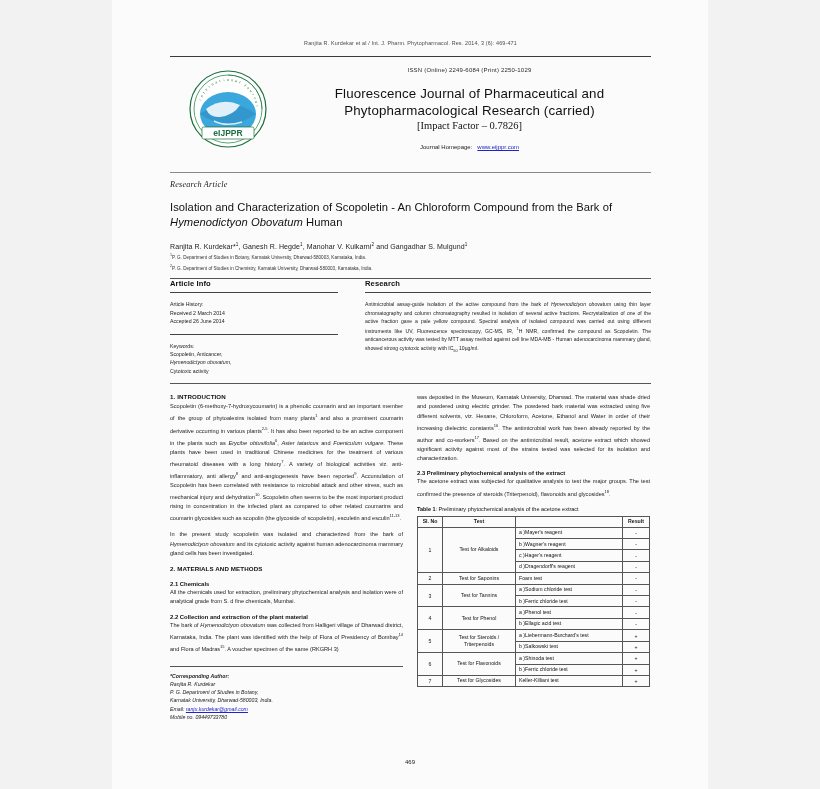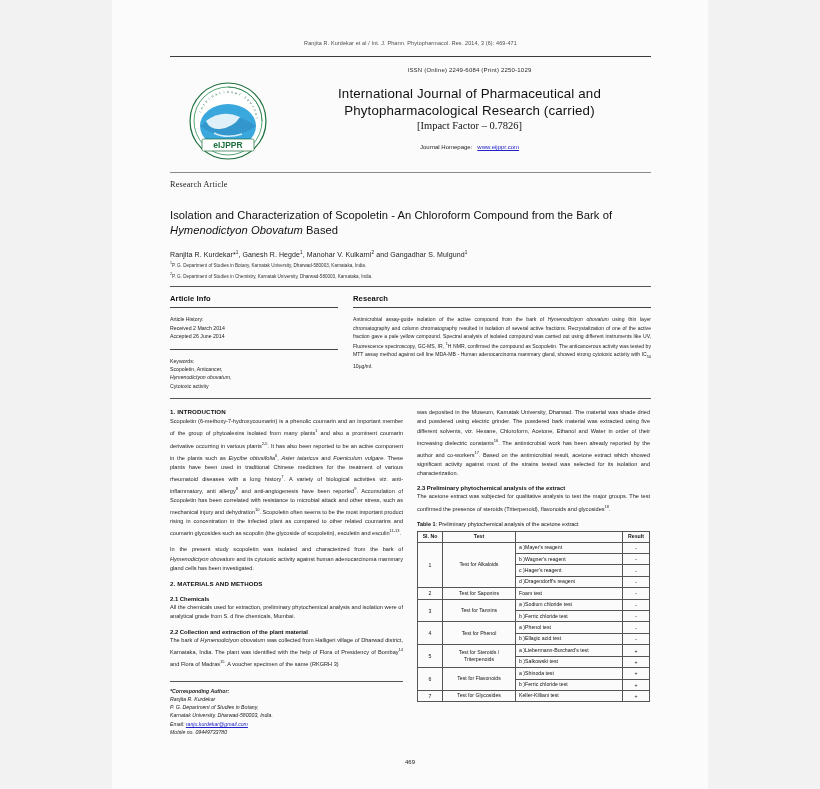--- a/index.html
+++ b/index.html
@@ -46,21 +46,21 @@
     margin: 0 0 10px 0;
   }
   
   .masthead {
     position: relative;
     min-height: 96px;
   }
   .logo {
     position: absolute;
     left: 18px;
-    top: 14px;
+    top: 2px;
     width: 80px;
     height: 80px;
   }
   .logo svg { display: block; }
   .mast-right {
     margin-left: 118px;
     text-align: center;
   }
   .issn {
     font-size: 6px;
@@ -90,23 +90,24 @@
     text-decoration: underline;
     margin-left: 5px;
   }
   .rule-thin {
     border-top: 1px solid #8a8a8a;
     margin: 9px 0 7px 0;
   }
   
   .restype {
     font-family: "Liberation Serif", serif;
+    font-style: italic;
     font-size: 8.2px;
     color: #222;
-    margin-bottom: 19px;
+    margin-bottom: 11px;
     letter-spacing: .2px;
   }
   .atitle {
     font-size: 11.2px;
     line-height: 15px;
     color: #111;
     letter-spacing: .05px;
   }
   .atitle i { font-style: italic; }
   .authors {
@@ -123,22 +124,21 @@
     margin-top: 2px;
   }
   .affil sup { font-size: 3.6px; }
   .rule-mid {
     border-top: 1px solid #555;
     margin: 6px 0 0 0;
   }
   
   .infoabs {
     display: flex;
-    gap: 4px;
-    margin-top: 7px;
+    gap: 16px;
   }
   .col-info { width: 168px; padding-right: 8px; }
   .col-abs { flex: 1; padding-left: 3px; }
   .hd {
     font-size: 7.6px;
     font-weight: bold;
     color: #111;
     letter-spacing: .1px;
   }
   .hd-rule {
@@ -290,33 +290,33 @@
             <ellipse cx="40" cy="45" rx="28" ry="22" fill="#3aa7dd"></ellipse>
             <path d="M12 45 q28 -20 56 0 q-28 20 -56 0 z" fill="#2e8bbf" opacity="0.55"></path>
             <path d="M18 40 q16 -12 34 -4 q-6 10 -20 12 q-10 1 -14 -8 z" fill="#ffffff" opacity="0.85"></path>
             <path d="M26 52 q12 6 28 1" fill="none" stroke="#ffffff" stroke-width="1.4" opacity="0.8"></path>
             <rect x="14" y="58" width="52" height="12" rx="1.5" fill="#ffffff" stroke="#1b6f3c" stroke-width="0.7"></rect>
             <text x="40" y="67" text-anchor="middle" font-size="8.5" font-weight="bold" fill="#1b6f3c" font-family="Liberation Sans, sans-serif">eIJPPR</text>
           </svg>
         </div>
         <div class="mast-right">
           <div class="issn">ISSN (Online) 2249-6084 (Print) 2250-1029</div>
-          <div class="jtitle">International Journal of Pharmaceutical and</div>
+          <div class="jtitle">Fluorescence Journal of Pharmaceutical and</div>
           <div class="jtitle">Phytopharmacological Research (carried)</div>
           <div class="impact">[Impact Factor – 0.7826]</div>
           <div class="homepage">
             <span>Journal Homepage:</span><a href="#">www.eijppr.com</a>
           </div>
         </div>
       </div>
 
       <div class="rule-thin"></div>
 
       <div class="restype">Research Article</div>
-      <div class="atitle"><span>Isolation and Characterization of Scopoletin - An Chloroform Compound from the Bark of </span><i>Hymenodictyon Obovatum</i><span> Based</span></div>
+      <div class="atitle"><span>Isolation and Characterization of Scopoletin - An Chloroform Compound from the Bark of </span><i>Hymenodictyon Obovatum</i><span> Human</span></div>
 
       <div class="authors">Ranjita R. Kurdekar*<sup>1</sup>, Ganesh R. Hegde<sup>1</sup>, Manohar V. Kulkarni<sup>2</sup> and Gangadhar S. Mulgund<sup>1</sup></div>
       <div class="affil"><sup>1</sup>P. G. Department of Studies in Botany, Karnatak University, Dharwad-580003, Karnataka, India.</div>
       <div class="affil"><sup>2</sup>P. G. Department of Studies in Chemistry, Karnatak University, Dharwad-580003, Karnataka, India.</div>
 
       <div class="rule-mid"></div>
 
       <div class="infoabs">
         <div class="col-info">
           <div class="hd">Article Info</div>

